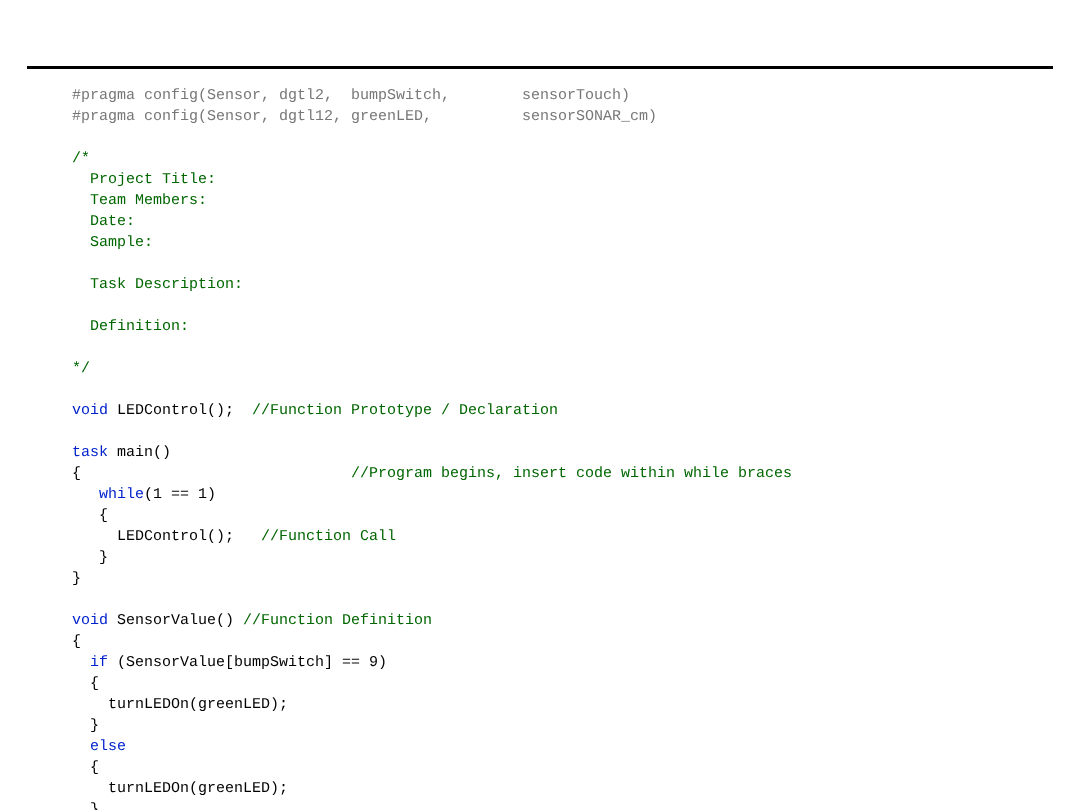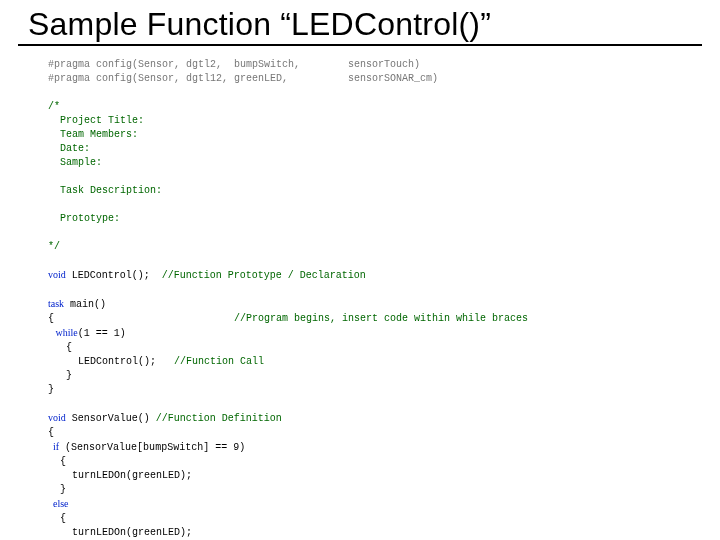--- a/index.html
+++ b/index.html
@@ -1,44 +1,43 @@
 <!DOCTYPE html>
 <html><head>
 <meta charset="utf-8">
 <style>
   * { margin: 0; padding: 0; box-sizing: border-box; }
   html, body { width: 720px; height: 540px; background: #fff; font-family: Arial, Helvetica, sans-serif; overflow: hidden; }
   .slide { position: relative; width: 720px; height: 540px; background: #fff; }
   .title-rule { position: absolute; left: 18px; top: 44px; width: 684px; height: 2px; background: #000; }
   .title { position: absolute; left: 28px; top: 6px; font-size: 32px; font-weight: 400; color: #000; letter-spacing: 0.2px; }
   .code-area { position: absolute; left: 48px; top: 58px; width: 640px; font-family: "Courier New", Courier, monospace; font-size: 10px; line-height: 14px; color: #000; white-space: pre; }
-  .blue { color: #0022cc; font-family: Liberation Serif, serif; }
+  .blue { color: #0022cc; }
   .green { color: #006600; }
   .grey { color: #777; }
   .seg { display: inline; text-align: center; }
 </style>
 </head>
 <body>
 
 <div class="slide">
   <div class="title-rule"></div>
-  <div class="title">Sample Function “LEDControl()”</div>
 
   <div class="code-area"><span class="grey seg">#pragma config(Sensor, dgtl2,  bumpSwitch,        sensorTouch)</span>
 <span class="grey seg">#pragma config(Sensor, dgtl12, greenLED,          sensorSONAR_cm)</span>
 <span class="seg"></span>
 <span class="green seg">/*</span>
 <span class="green seg">  Project Title:</span>
 <span class="green seg">  Team Members:</span>
 <span class="green seg">  Date:</span>
 <span class="green seg">  Sample:</span>
 <span class="green seg"></span>
 <span class="green seg">  Task Description:</span>
 <span class="green seg"></span>
-<span class="green seg">  Prototype:</span>
+<span class="green seg">  Definition:</span>
 <span class="green seg"></span>
 <span class="green seg">*/</span>
 <span class="seg"></span>
 <span><span class="blue seg">void</span><span class="seg"> LEDControl();  </span><span class="green seg">//Function Prototype / Declaration</span></span>
 <span class="seg"></span>
 <span><span class="blue seg">task</span><span class="seg"> main()</span></span>
 <span><span class="seg">{                              </span><span class="green seg">//Program begins, insert code within while braces</span></span>
 <span><span class="blue seg">   while</span><span class="seg">(1 == 1)</span></span>
 <span class="seg">   {</span>
 <span><span class="seg">     LEDControl();   </span><span class="green seg">//Function Call</span></span>

